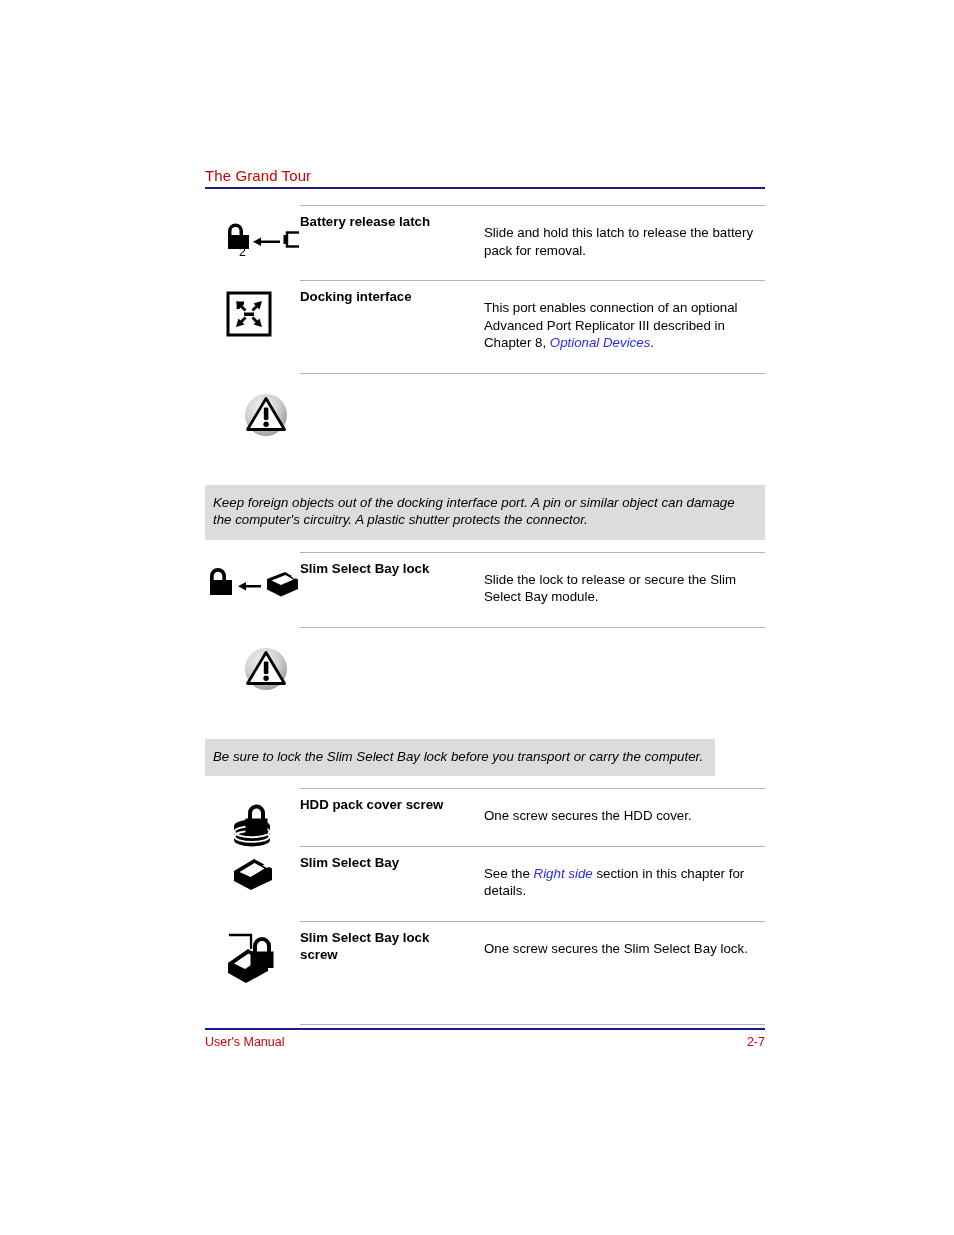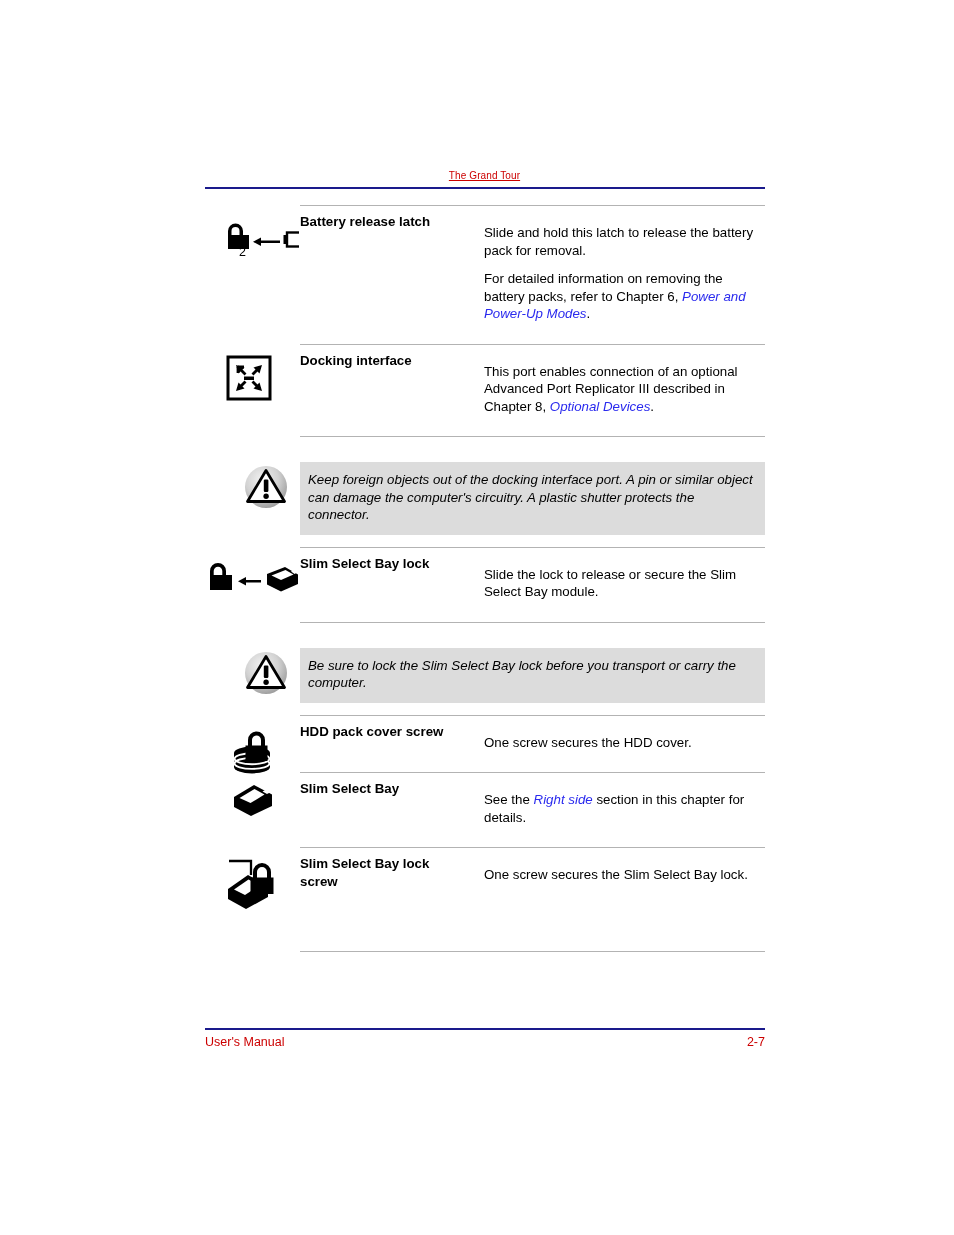--- a/index.html
+++ b/index.html
@@ -21,27 +21,26 @@
     width: 954px; height: 1235px;
   }
 
   
   .header {
     position: absolute;
     left: 205px; top: 168px;
     width: 560px;
   }
   .header-title {
-    text-align: center;
+    text-align: left;
     color: #cc0000;
-    font-size: 10px;
+    font-size: 15px;
     line-height: 15px;
     letter-spacing: .1px;
     padding-right: 1px;
-    text-decoration: underline;
   }
   .header-rule {
     margin-top: 4px;
     height: 2px;
     background: #1a1a8c;
   }
 
   
   .content {
     position: absolute;
@@ -95,21 +94,22 @@
     margin-left: 95px;
     border-top: 1px solid #b3b3b3;
     height: 0;
   }
 
   
   .caution-row {
     position: relative;
     display: flex;
     align-items: flex-start;
-    margin-top: 25px;
+    margin-top: 16px;
+    flex-direction: column;
   }
   .caution-box {
     flex: 1 1 auto;
     background: #dcdcdc;
     padding: 9px 12px 11px 8px;
     font-style: italic;
     font-size: 13.3px;
     line-height: 17.5px;
     color: #000;
   }
@@ -170,21 +170,20 @@
             <rect x="64.5" y="20" width="3.5" height="9" fill="#000"></rect>
             <rect x="68" y="17.5" width="27" height="14" fill="none" stroke="#000" stroke-width="2.4"></rect>
           </svg>
         </div>
         <div class="icon-art" style="left:34px; top:40px; font-size:12.5px; line-height:14px; color:#000;">2</div>
       </div>
       <div class="text-cell">
         <div class="term">Battery release latch</div>
         <div class="desc">
           <p><span>Slide and hold this latch to release the battery pack for removal.</span></p>
-          <p><span>For detailed information on removing the battery packs, refer to Chapter 6, </span><span class="link">Power and Power-Up Modes</span><span>.</span></p>
         </div>
       </div>
     </div>
 
     <div class="spec-row">
       <div class="icon-cell">
         <div class="icon-art" style="left:20px; top:10px;">
           <svg width="48" height="48" viewBox="0 0 48 48">
             <rect x="3" y="3" width="42" height="42" fill="none" stroke="#000" stroke-width="3"></rect>
 

